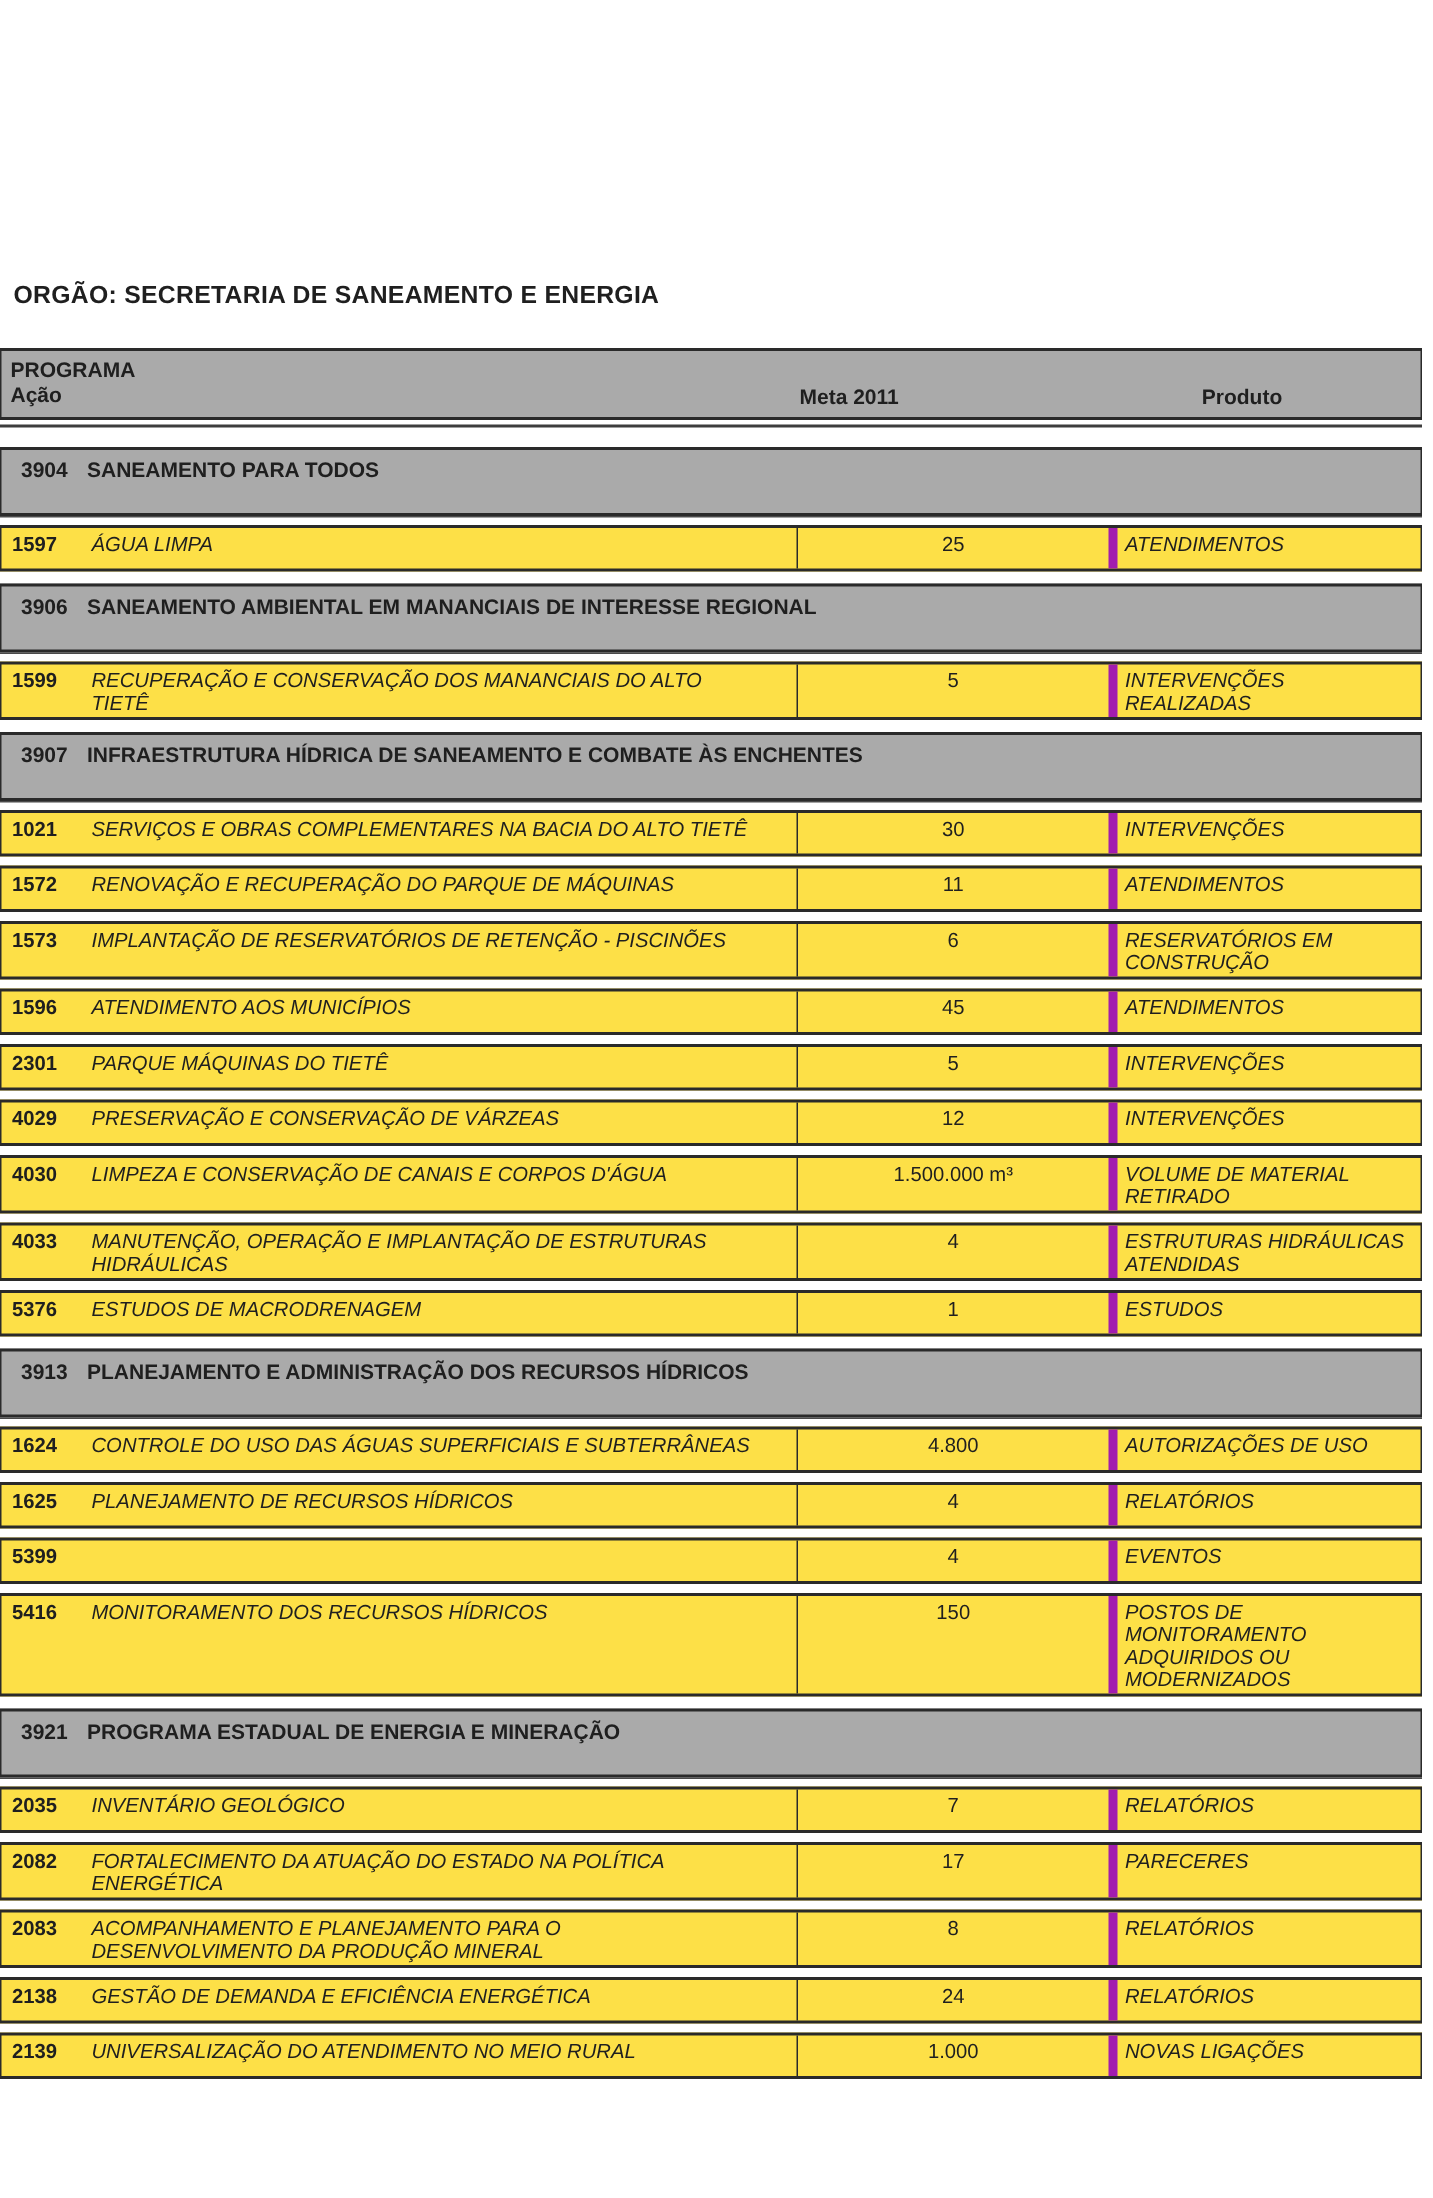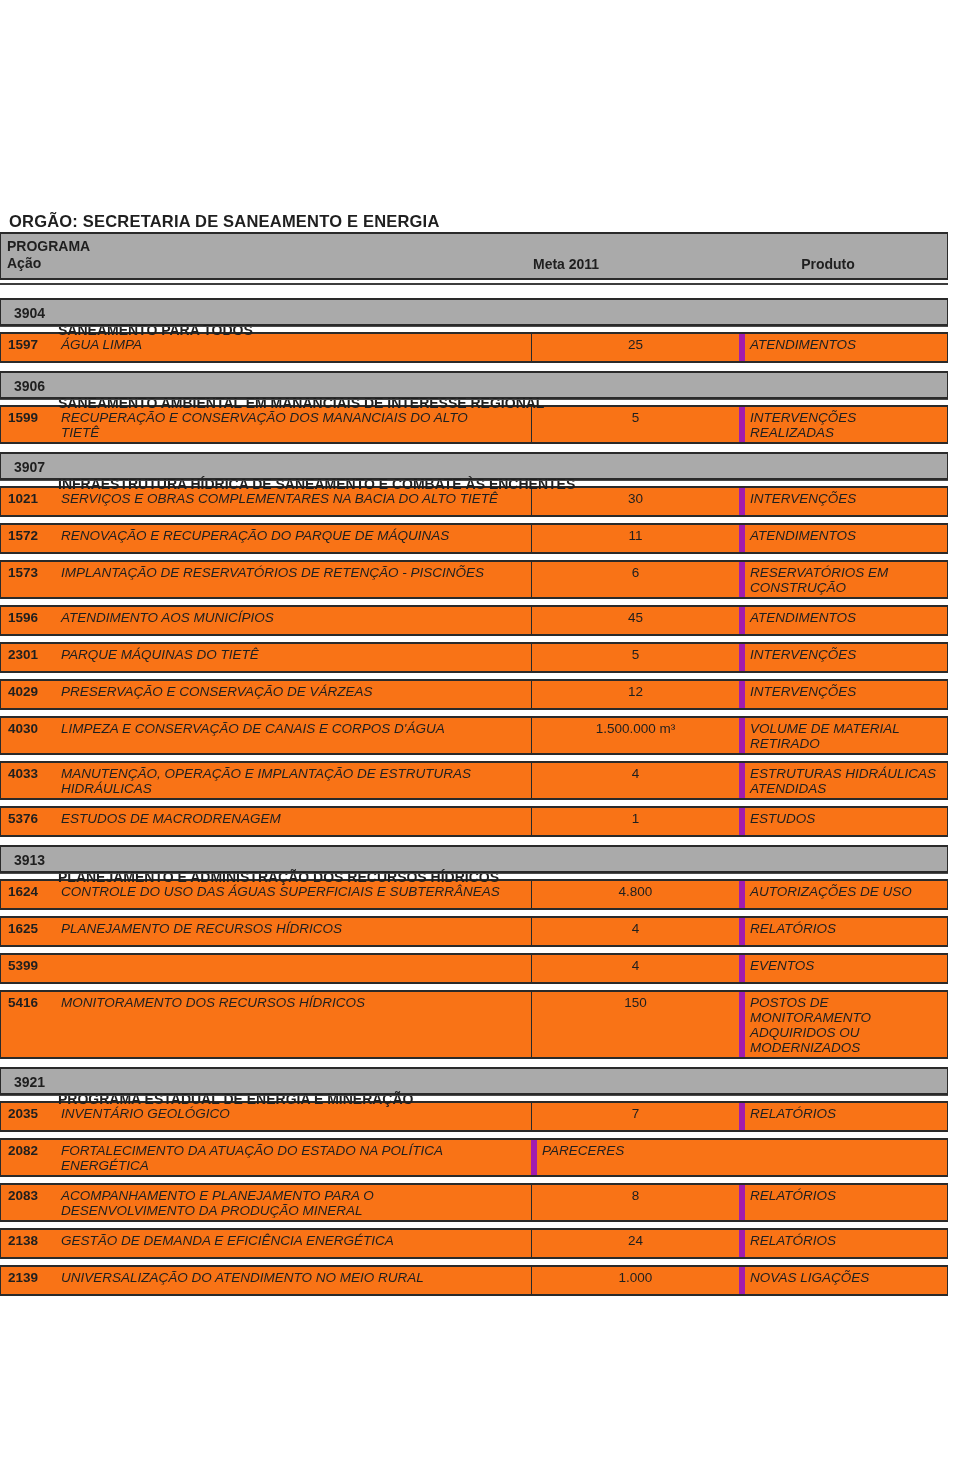--- a/index.html
+++ b/index.html
@@ -6,21 +6,21 @@
     margin: 0; padding: 0;
     width: 955px; height: 1465px;
     background: #ffffff;
     overflow: hidden;
     font-family: "Liberation Sans", sans-serif;
     color: #1f1f1f;
     position: relative;
   }
   .doc-title {
     position: absolute;
-    left: 9px; top: 212px;
+    left: 9px; top: 188px;
     font-size: 16.5px;
     font-weight: bold;
     letter-spacing: 0.2px;
     white-space: nowrap;
   }
   .prog-table {
     position: absolute;
     left: 0; top: 232px;
     width: 948px;
   }
@@ -63,41 +63,41 @@
   }
   .hcol3 {
     box-sizing: border-box;
     width: 206px;
     padding-right: 32px;
     text-align: center;
     font-size: 14px;
     font-weight: bold;
   }
   .section-band {
-    height: 28px;
+    height: 46px;
     margin: 8px 0 6px 0;
     padding-top: 5px;
     display: flex;
     font-size: 14px;
     font-weight: bold;
   }
   .section-band::after { bottom: -3px; }
   .sec-code { margin-left: 13px; width: 44px; flex-shrink: 0; }
-  .sec-name { flex: 1; margin-top: 17px; }
+  .sec-name { flex: 1; }
   .prog-row {
     box-sizing: border-box;
     display: flex;
     min-height: 31px;
     margin-bottom: 6px;
     border: 1px solid #2a2a2a;
     border-top-width: 2px;
     border-bottom-width: 2px;
     font-size: 13.5px;
     line-height: 15px;
-    background: #f97316;
+    background: #fde047;
   }
   .cell-main {
     box-sizing: border-box;
     width: 530px;
     flex-shrink: 0;
     display: flex;
     padding: 3px 4px 2px 0;
   }
   .row-code {
     width: 53px;
@@ -297,20 +297,21 @@
         </div>
         <div class="cell-meta">7</div>
         <div class="cell-produto">RELATÓRIOS</div>
       </div>
       <div class="prog-row">
         <div class="cell-main">
           <div class="row-code">2082</div>
           <div class="row-action">FORTALECIMENTO DA ATUAÇÃO DO ESTADO NA POLÍTICA
 ENERGÉTICA</div>
         </div>
+        <div class="cell-meta">17</div>
         <div class="cell-produto">PARECERES</div>
       </div>
       <div class="prog-row">
         <div class="cell-main">
           <div class="row-code">2083</div>
           <div class="row-action">ACOMPANHAMENTO E PLANEJAMENTO PARA O
 DESENVOLVIMENTO DA PRODUÇÃO MINERAL</div>
         </div>
         <div class="cell-meta">8</div>
         <div class="cell-produto">RELATÓRIOS</div>

